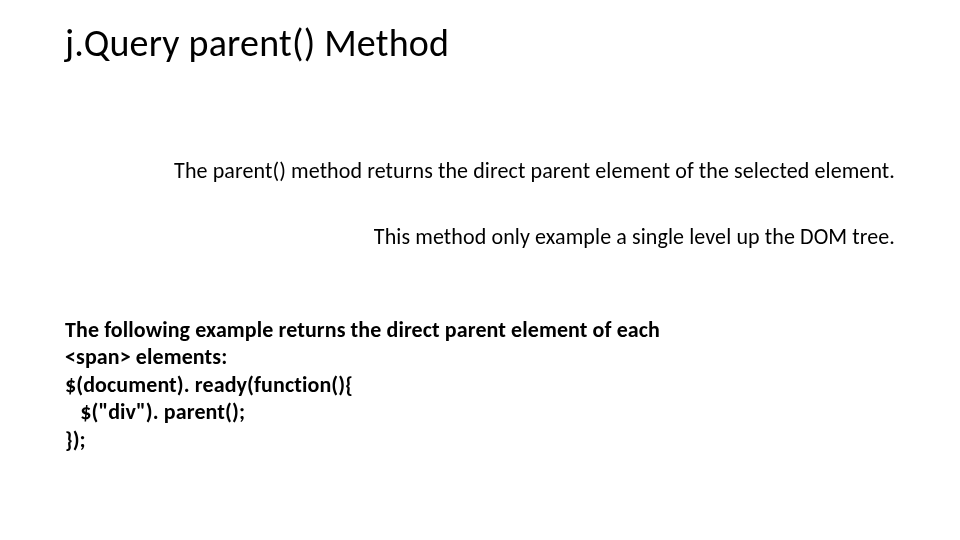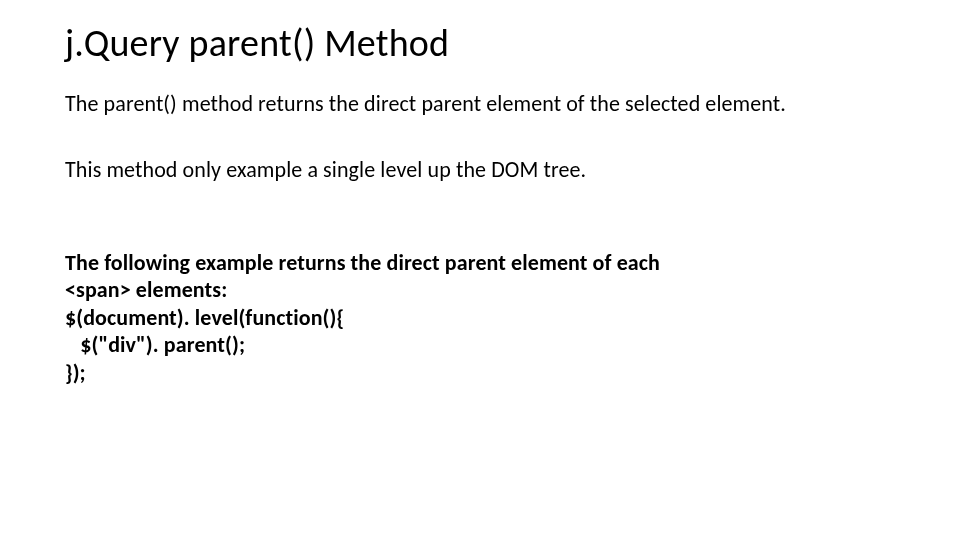--- a/index.html
+++ b/index.html
@@ -13,29 +13,30 @@
       height: 540px;
       background: #ffffff;
       font-family: "Segoe UI", "Calibri", Arial, sans-serif;
       color: #000000;
       padding: 20px 65px 20px 65px;
       overflow: hidden;
     }
     .title {
       font-size: 38px;
       font-weight: 400;
-      margin-bottom: 24px;
+      margin-bottom: 91px;
       letter-spacing: 0.2px;
     }
     .paragraph {
       font-size: 22px;
       font-weight: 400;
       line-height: 1.25;
       margin-bottom: 38px;
       letter-spacing: 0.1px;
+      text-align: right;
     }
     .code-block {
       font-size: 22px;
       font-weight: 400;
       line-height: 1.25;
       white-space: pre;
       letter-spacing: 0.1px;
     }
   </style>
 </head>
@@ -43,16 +44,16 @@
 
 <h1 class="title">j.Query parent() Method</h1>
 
 <p class="paragraph">The parent() method returns the direct parent element of the selected element.</p>
 
 <p class="paragraph">This method only example a single level up the DOM tree.</p>
 
 <div class="code-block">
 <span>The following example returns the direct parent element of each</span>
 <span>&lt;span&gt; elements:</span>
-<span>$(document). level(function(){</span>
+<span>$(document). ready(function(){</span>
 <span>   $("div"). parent();</span>
 <span>});</span>
 </div>
 
 </body></html>

